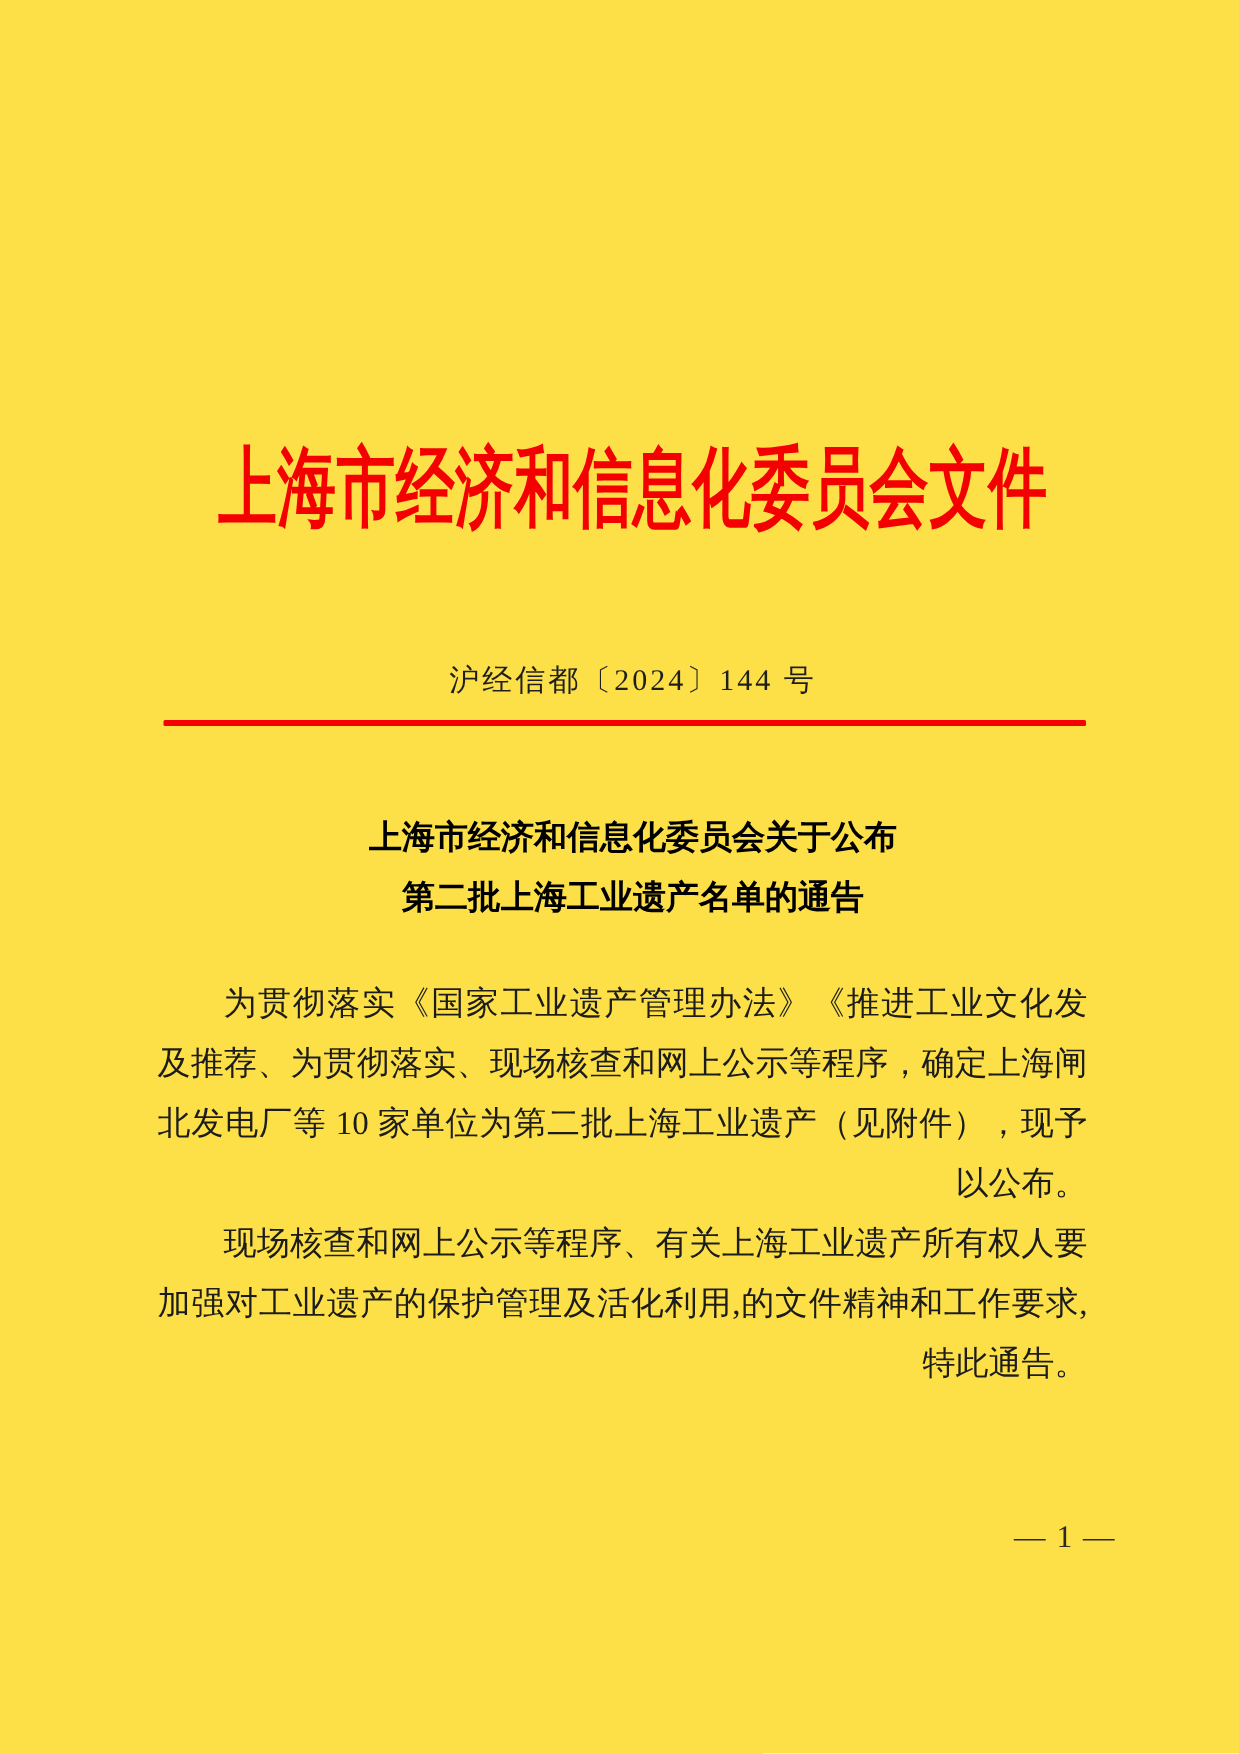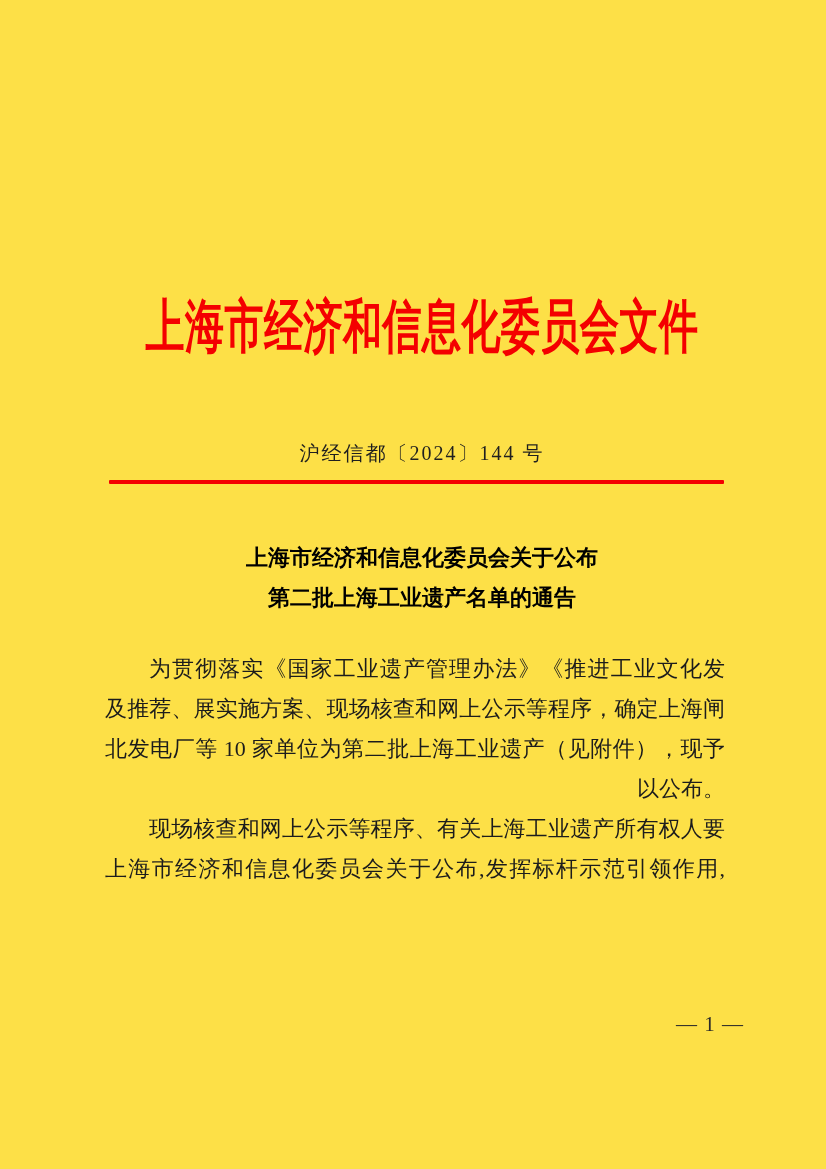--- a/index.html
+++ b/index.html
@@ -106,22 +106,23 @@
 
   <div class="red-line"></div>
 
   <div class="notice-title">
     <div>上海市经济和信息化委员会关于公布</div>
     <div>第二批上海工业遗产名单的通告</div>
   </div>
 
   <div class="body-text">
     <div class="line indent fill">为贯彻落实《国家工业遗产管理办法》《推进工业文化发</div>
-    <div class="line fill">及推荐、展实施方案、现场核查和网上公示等程序，确定上海闸</div>
+    <div class="line fill">及推荐、为贯彻落实、现场核查和网上公示等程序，确定上海闸</div>
     <div class="line fill">北发电厂等 10 家单位为第二批上海工业遗产（见附件），现予</div>
     <div class="line">以公布。</div>
     <div class="line indent fill">现场核查和网上公示等程序、有关上海工业遗产所有权人要</div>
-    <div class="line fill">上海市经济和信息化委员会关于公布,发挥标杆示范引领作用,</div>
+    <div class="line fill">加强对工业遗产的保护管理及活化利用,的文件精神和工作要求,</div>
+    <div class="line indent">特此通告。</div>
   </div>
 
   <div class="page-number">— 1 —</div>
 
 </div>
 
 </body></html>

